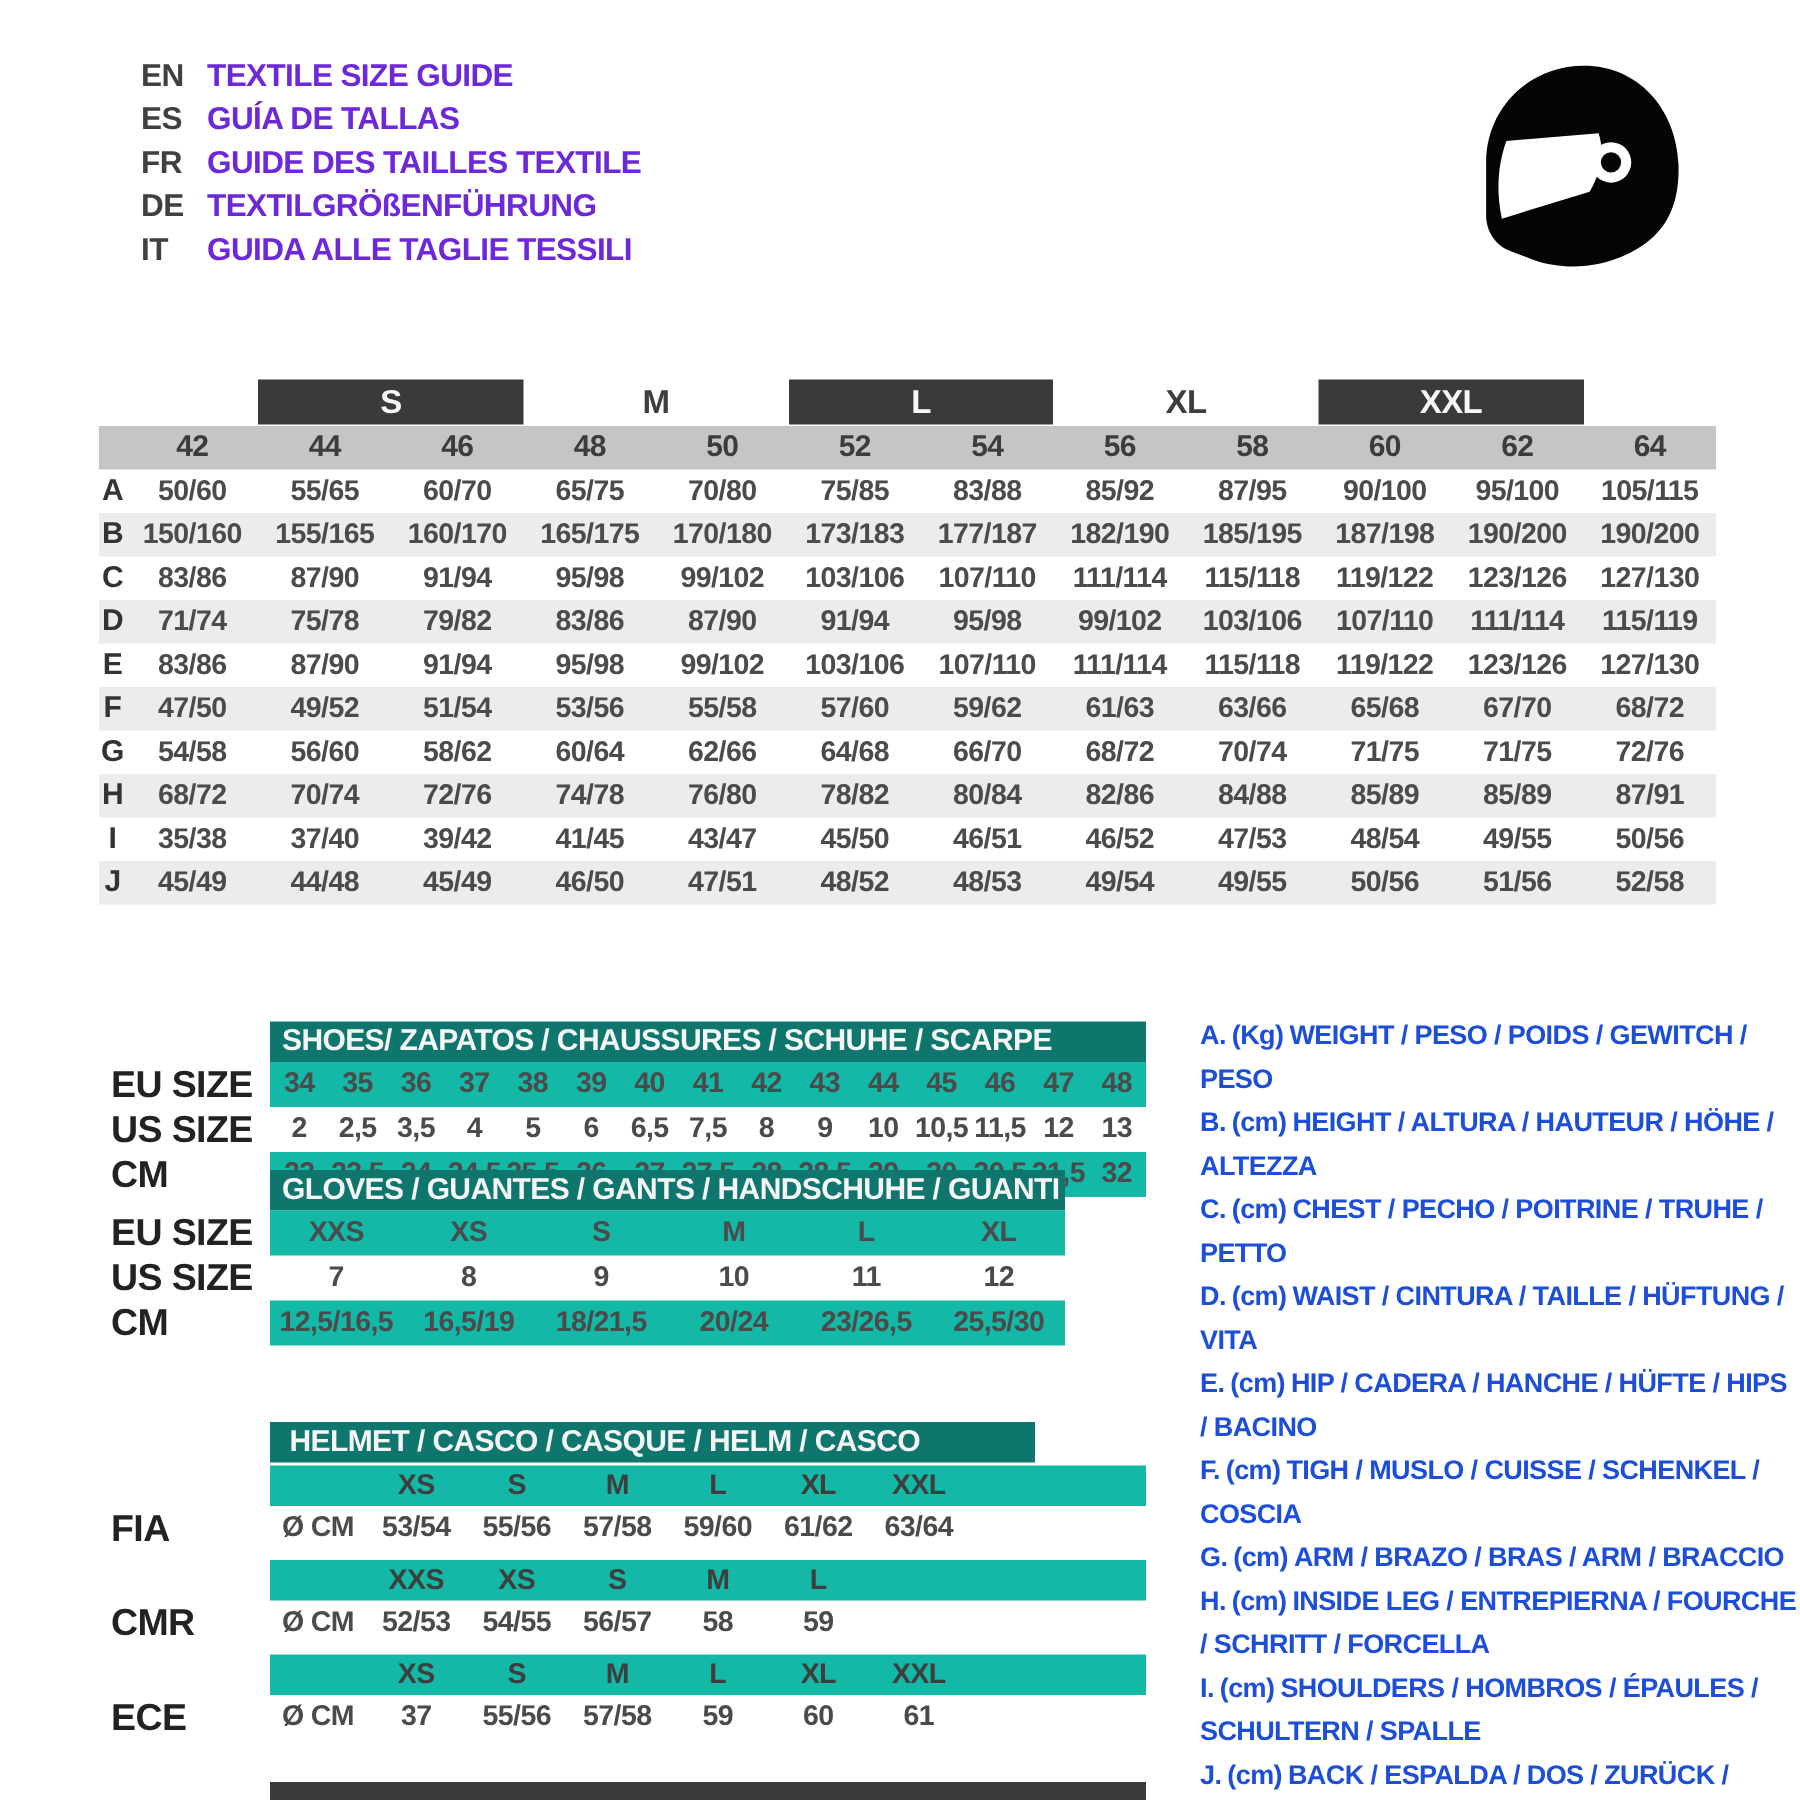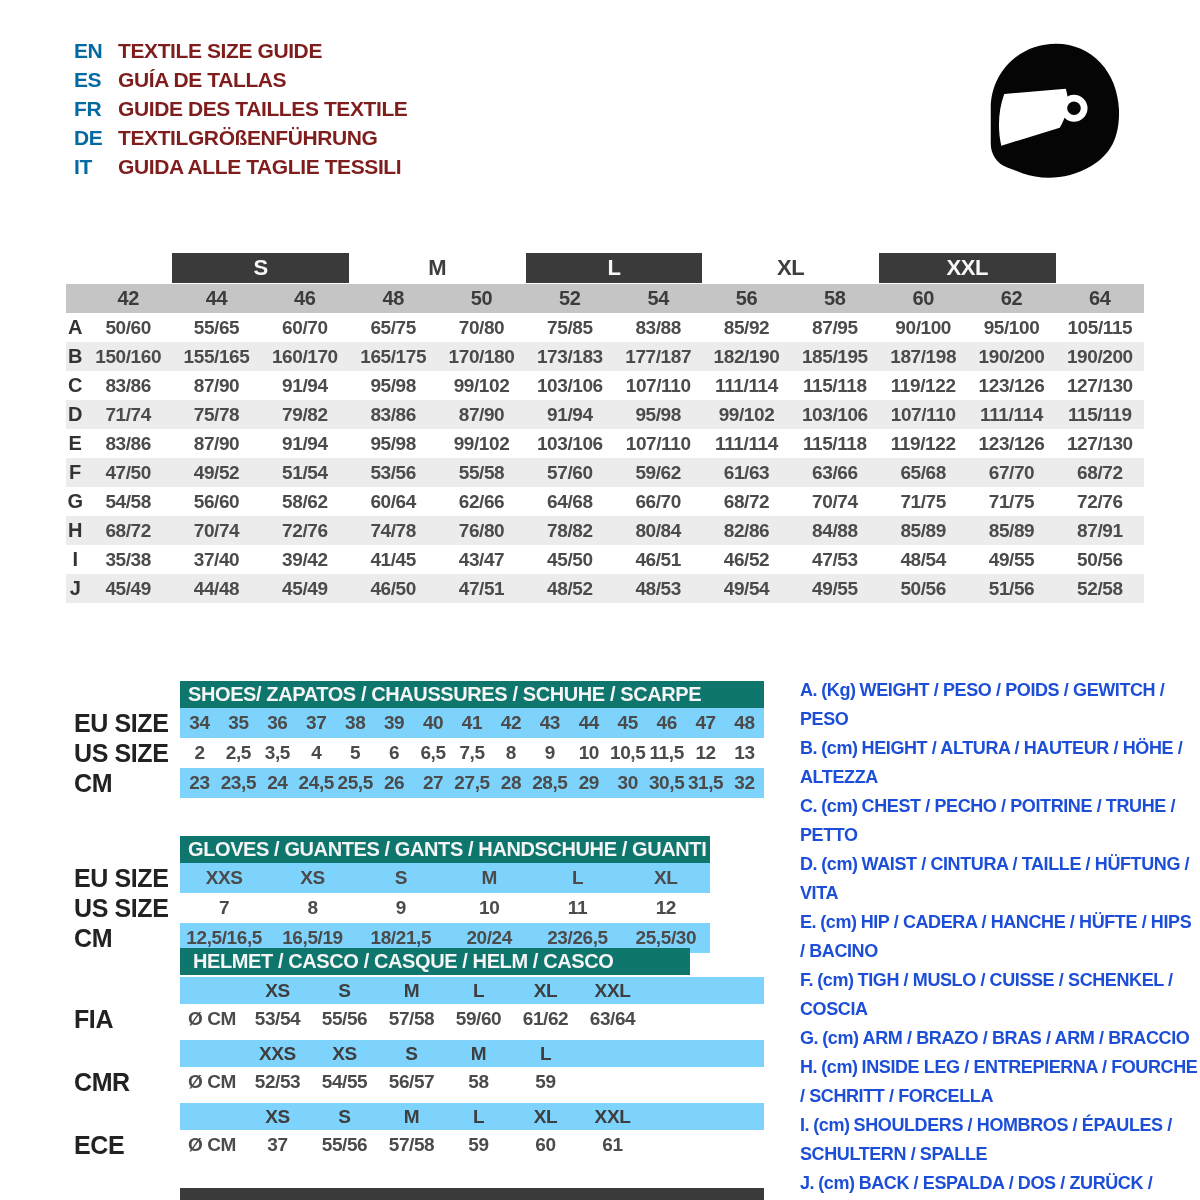--- a/index.html
+++ b/index.html
@@ -5,22 +5,22 @@
   html,body{margin:0;padding:0;background:#fff;}
   #canvas{
     position:relative;width:1200px;height:1200px;background:#ffffff;overflow:hidden;
     font-family:"Liberation Sans","DejaVu Sans",sans-serif;
     font-stretch:condensed;letter-spacing:-0.4px;
     -webkit-font-smoothing:antialiased;
   }
   
   .lang-block{position:absolute;left:74px;top:36px;}
   .lang-row{display:flex;height:29px;line-height:29px;}
-  .lang-code{width:44px;font-weight:700;font-size:21px;color:#0369a1;}
-  .lang-label{font-weight:700;font-size:21px;color:#7f1d1d;}
+  .lang-code{width:44px;font-weight:700;font-size:21px;color:#404040;margin-left:20px;}
+  .lang-label{font-weight:700;font-size:21px;color:#6d28d9;}
   
   .helmet-icon{position:absolute;left:978px;top:28px;}
   
   .textile{position:absolute;left:66px;top:253px;width:1078px;}
   .tgrid{display:grid;grid-template-columns:18px repeat(12,1fr);}
   .size-group-row{height:30px;}
   .size-group{grid-row:1;font-weight:700;font-size:22px;line-height:30px;text-align:center;color:#3e3e3e;}
   .size-group.hl{background:#3a3a3a;color:#f7f7f7;}
   .num-strip{height:29px;background:#c5c5c5;margin-top:1px;}
   .num-cell{font-weight:700;font-size:20px;line-height:29px;text-align:center;color:#3c3c3c;}
@@ -28,21 +28,21 @@
   .t-row.alt{background:#ececec;}
   .t-letter{font-weight:700;font-size:20px;line-height:29px;text-align:center;color:#333;}
   .t-val{font-weight:700;font-size:19px;line-height:29px;text-align:center;color:#4b4b4b;}
   
   .section{position:absolute;left:66px;}
   .sec-bar{margin-left:114px;height:27px;line-height:27px;background:#0f766e;color:#f5f5f5;
            font-weight:700;font-size:20px;padding-left:8px;box-sizing:border-box;}
   .sec-row{display:flex;height:30px;}
   .sec-label{width:114px;font-weight:700;font-size:25px;line-height:30px;color:#222;padding-left:8px;box-sizing:border-box;}
   .sec-grid{display:grid;}
-  .sec-grid.stripe{background:#7dd3fc;}
+  .sec-grid.stripe{background:#14b8a6;}
   .sec-val{font-weight:700;font-size:19px;line-height:30px;text-align:center;color:#4b4b4b;}
   .shoes-grid{width:584px;grid-template-columns:repeat(15,1fr);}
   .gloves-grid{width:530px;grid-template-columns:repeat(6,1fr);}
   .helmet-grid{width:584px;grid-template-columns:64px repeat(6,67px) 1fr;}
   .helmet-sizes{height:27px;}
   .helmet-sizes .sec-val{line-height:27px;color:#3e3e3e;}
   .helmet-block .h-section{margin-bottom:6px;}
   .shoes-bar{width:584px;}
   .gloves-bar{width:530px;}
   .helmet-bar{width:510px;padding-left:13px;}
@@ -325,21 +325,21 @@
             <div class="sec-val">29</div>
             <div class="sec-val">30</div>
             <div class="sec-val">30,5</div>
             <div class="sec-val">31,5</div>
             <div class="sec-val">32</div>
           </div>
         </div>
       </div>
   </div>
 
-  <div class="section" style="top:836px;">
+  <div class="section" style="top:780px;">
     <div class="sec-bar gloves-bar">GLOVES / GUANTES / GANTS / HANDSCHUHE / GUANTI</div>
     <div id="gloves-rows">
         <div class="sec-row">
           <div class="sec-label">EU SIZE</div>
           <div class="sec-grid gloves-grid stripe">
             <div class="sec-val">XXS</div>
             <div class="sec-val">XS</div>
             <div class="sec-val">S</div>
             <div class="sec-val">M</div>
             <div class="sec-val">L</div>

